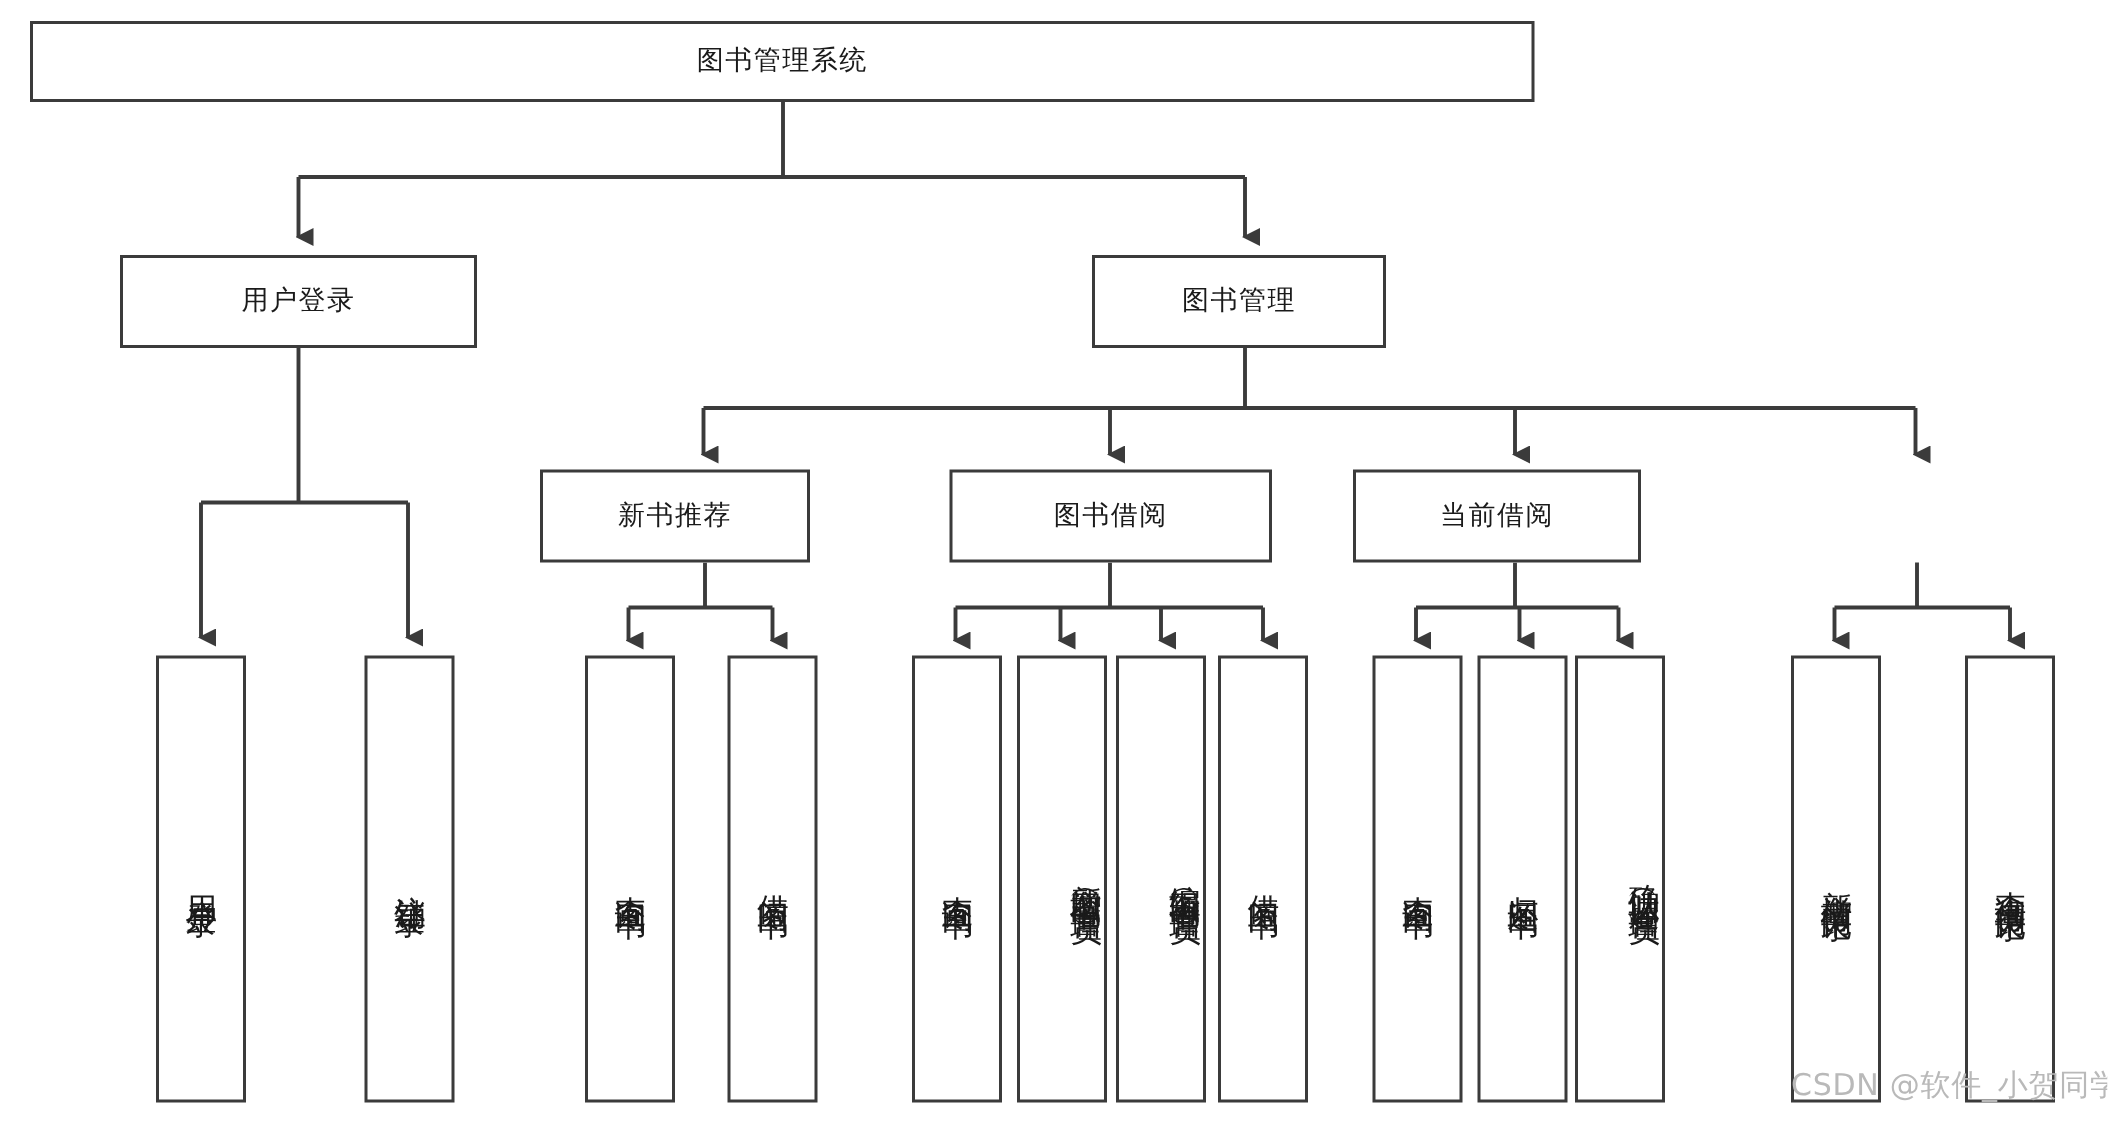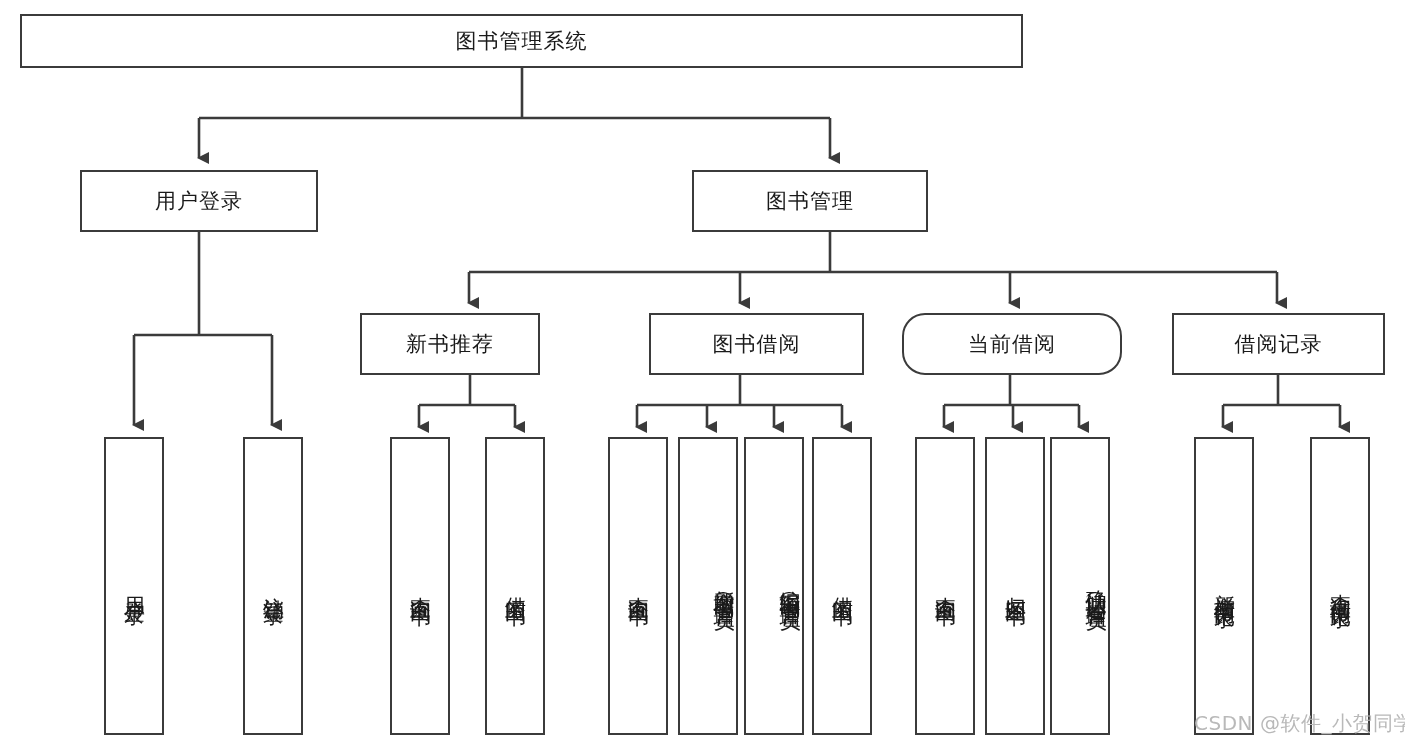--- a/index.html
+++ b/index.html
@@ -29,21 +29,21 @@
     position: absolute;
     box-sizing: border-box;
     background: #ffffff;
     border: 2px solid #3b3b3b;
     display: flex;
     align-items: center;
     justify-content: center;
     color: #1a1a1a;
   }
   .node.horiz {
-    font-size: 21px;
+    font-size: 18px;
     letter-spacing: 1px;
   }
   .node.vert {
     writing-mode: vertical-rl;
     text-orientation: upright;
     font-size: 21px;
     letter-spacing: 3px;
     padding-top: 4px;
     padding-bottom: 4px;
   }
@@ -118,35 +118,32 @@
     </g>
   </svg>
 
   <div class="node horiz" style="left:20px; top:14px; width:1003px; height:54px;">
     <span class="node-label">图书管理系统</span>
   </div>
 
   <div class="node horiz" style="left:80px; top:170px; width:238px; height:62px;">
     <span class="node-label">用户登录</span>
   </div>
-  <div class="node horiz" style="left:692px; top:170px; width:236px; height:62px;">
+  <div class="node horiz" style="left:728px; top:170px; width:196px; height:62px;">
     <span class="node-label">图书管理</span>
   </div>
 
   <div class="node horiz" style="left:360px; top:313px; width:180px; height:62px;">
     <span class="node-label">新书推荐</span>
   </div>
-  <div class="node horiz" style="left:633px; top:313px; width:215px; height:62px;margin-left:16px;">
+  <div class="node horiz" style="left:633px; top:313px; width:215px; height:62px;">
     <span class="node-label">图书借阅</span>
   </div>
-  <div class="node horiz" style="left:902px; top:313px; width:220px; height:62px;border-radius:23px;">
+  <div class="node horiz" style="left:902px; top:313px; width:192px; height:62px;">
     <span class="node-label">当前借阅</span>
-  </div>
-  <div class="node horiz" style="left:1172px; top:313px; width:213px; height:62px;">
-    <span class="node-label">借阅记录</span>
   </div>
 
   <div class="node vert" style="left:104px; top:437px; width:60px; height:298px;">
     <span class="node-label">用户登录</span>
   </div>
   <div class="node vert" style="left:243px; top:437px; width:60px; height:298px;">
     <span class="node-label">注销登录</span>
   </div>
 
   <div class="node vert" style="left:390px; top:437px; width:60px; height:298px;">

